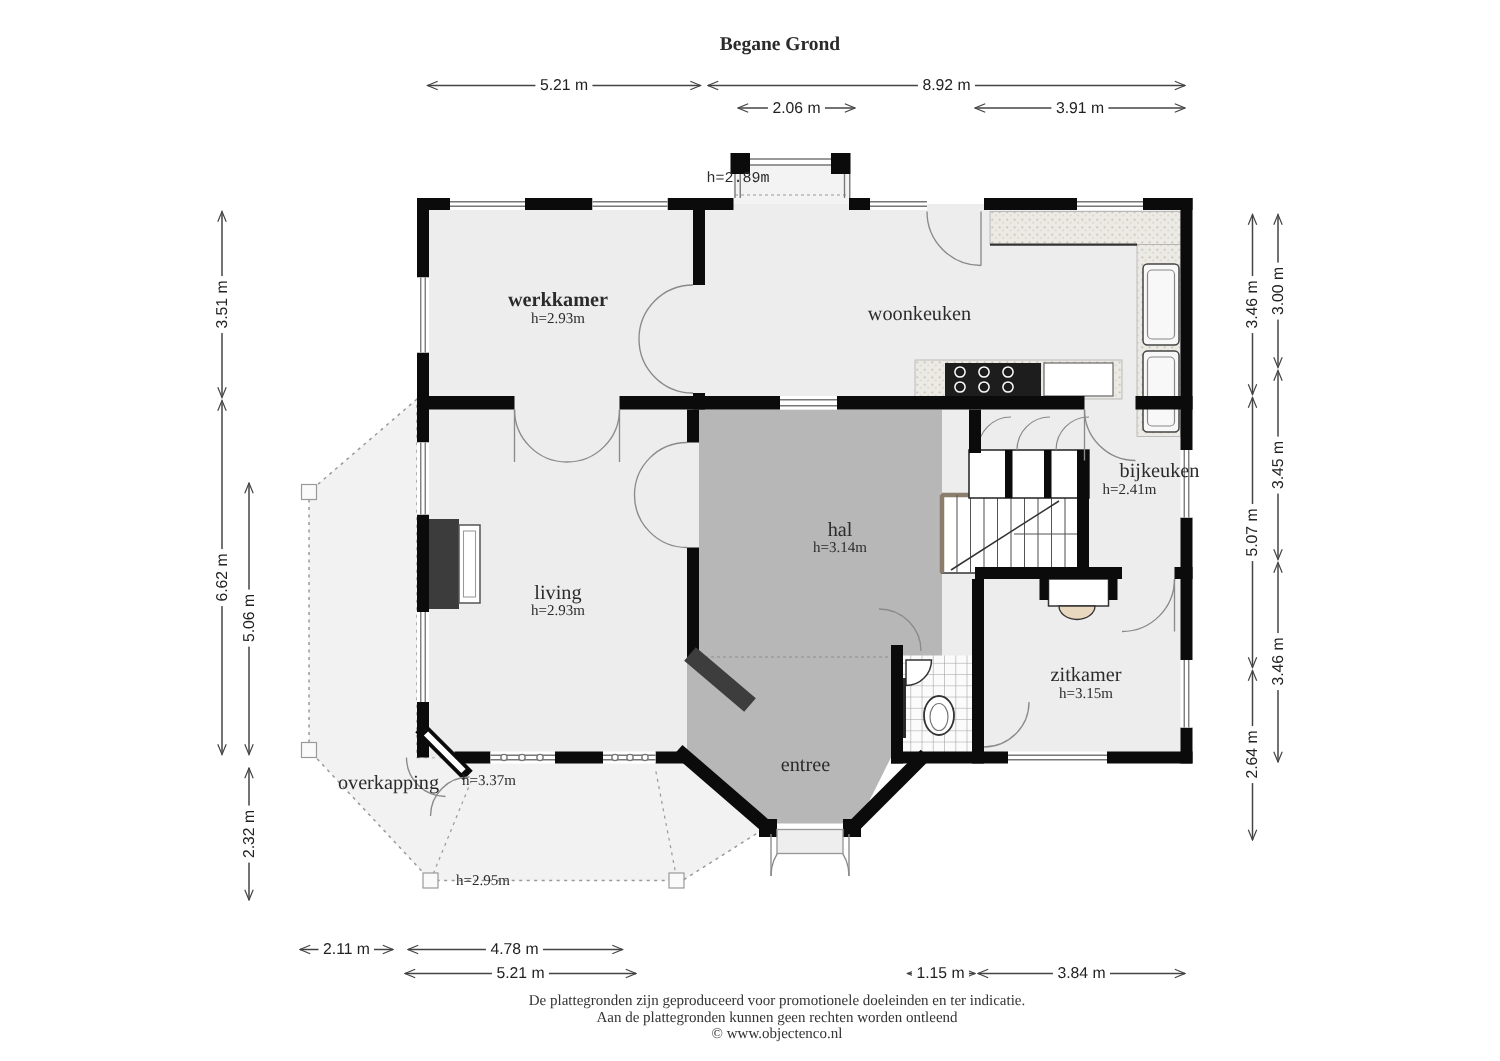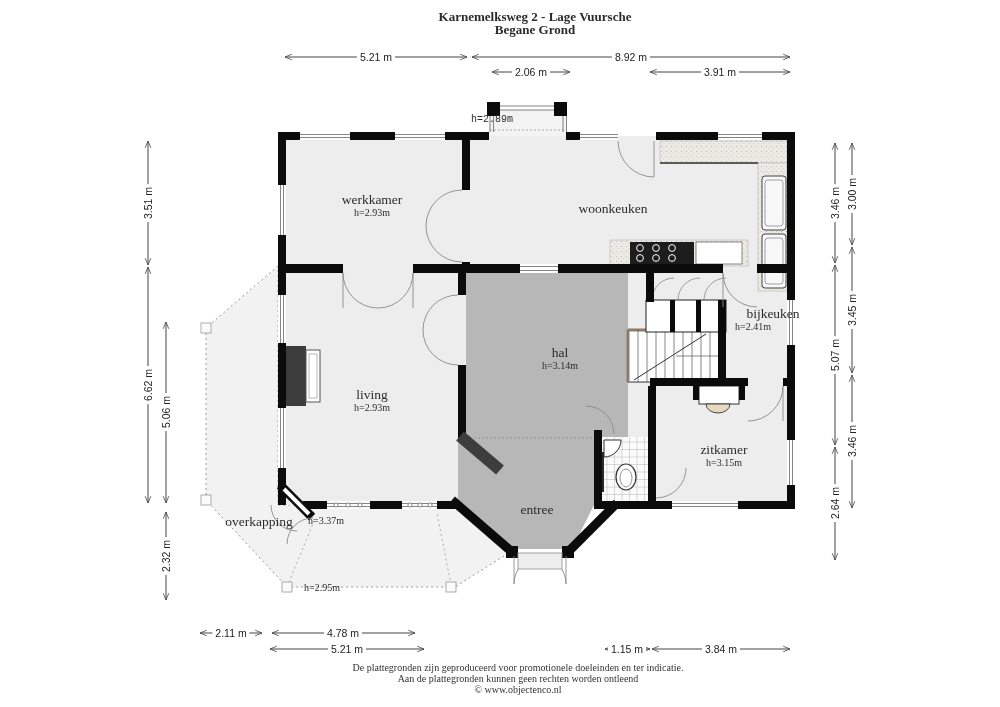--- a/index.html
+++ b/index.html
@@ -315,24 +315,23 @@
       <line x1="852" y1="247" x2="852" y2="373" marker-start="url(#arr)" marker-end="url(#arr)"></line>
       <line x1="852" y1="375" x2="852" y2="508" marker-start="url(#arr)" marker-end="url(#arr)"></line>
       <line x1="200" y1="633" x2="262" y2="633" marker-start="url(#arr)" marker-end="url(#arr)"></line>
       <line x1="272" y1="633" x2="415" y2="633" marker-start="url(#arr)" marker-end="url(#arr)"></line>
       <line x1="270" y1="649" x2="424" y2="649" marker-start="url(#arr)" marker-end="url(#arr)"></line>
       <line x1="605" y1="649" x2="650" y2="649" marker-start="url(#arr)" marker-end="url(#arr)"></line>
       <line x1="652" y1="649" x2="790" y2="649" marker-start="url(#arr)" marker-end="url(#arr)"></line>
     </g>
   </svg>
 
-  <div class="lbl title-line1" style="left:535px; top:17px;">Karnemelksweg 2 - Lage Vuursche</div>
-  <div class="lbl title-line2" style="left:535px; top:30px;font-family:Liberation Serif, serif;">Begane Grond</div>
-
-  <div class="lbl room-name" style="left:372px; top:200px;">werkkamer</div>
+  <div class="lbl title-line2" style="left:520px; top:30px;font-family:Liberation Serif, serif;">Begane Grond</div>
+
+  <div class="lbl room-name" style="left:372px; top:200px;font-weight:bold;">werkkamer</div>
   <div class="lbl room-h" style="left:372px; top:213px;">h=2.93m</div>
   <div class="lbl room-name" style="left:613px; top:209px;">woonkeuken</div>
   <div class="lbl room-name" style="left:372px; top:395px;text-align:right;">living</div>
   <div class="lbl room-h" style="left:372px; top:408px;">h=2.93m</div>
   <div class="lbl room-name" style="left:560px; top:353px;">hal</div>
   <div class="lbl room-h" style="left:560px; top:366px;text-align:center;">h=3.14m</div>
   <div class="lbl room-name" style="left:753px; top:314px;padding-left:40px;">bijkeuken</div>
   <div class="lbl room-h" style="left:753px; top:327px;">h=2.41m</div>
   <div class="lbl room-name" style="left:724px; top:450px;">zitkamer</div>
   <div class="lbl room-h" style="left:724px; top:463px;">h=3.15m</div>

